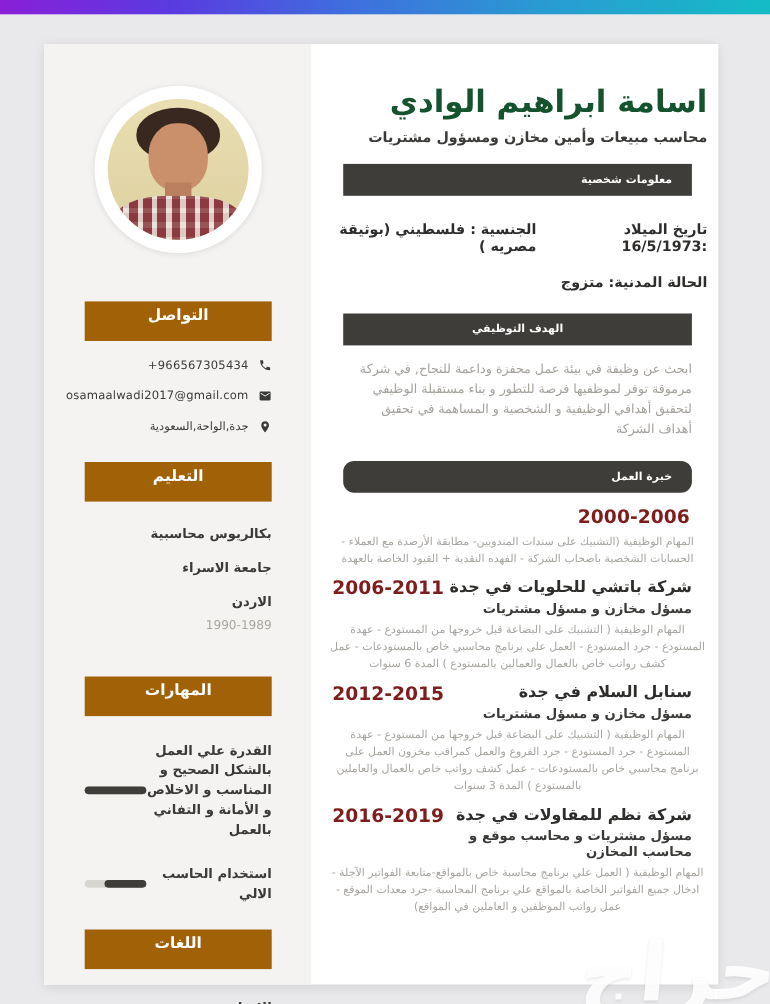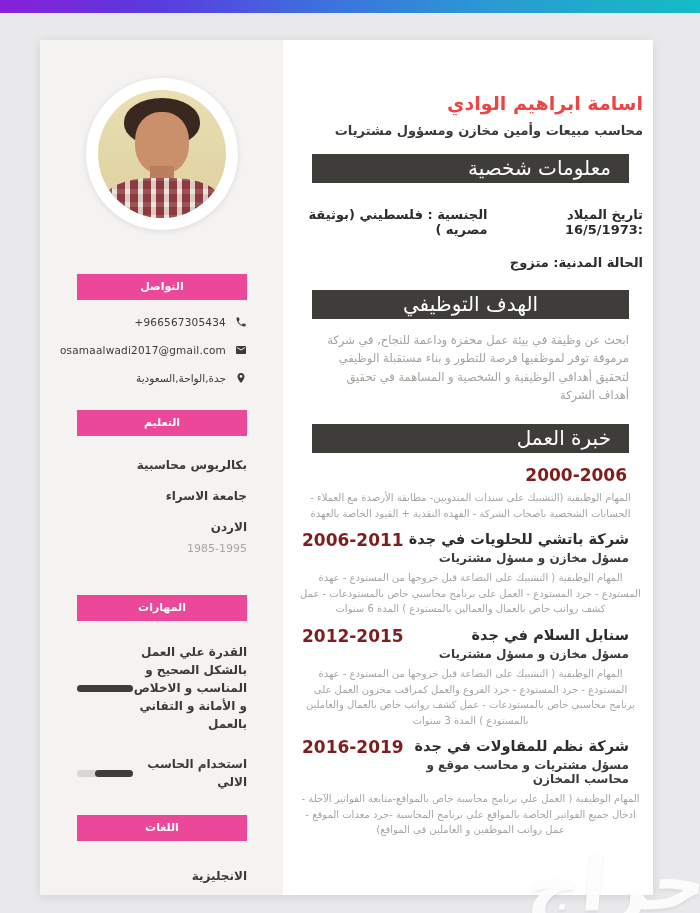--- a/index.html
+++ b/index.html
@@ -20,22 +20,22 @@
     background:linear-gradient(#e9dfb2,#ddd0a0);}
   .photo .hair{position:absolute;top:8px;left:26px;width:76px;height:48px;background:#38281f;
     border-radius:50% 50% 46% 46%;}
   .photo .face{position:absolute;top:22px;left:37px;width:54px;height:62px;background:#c9906b;
     border-radius:46%;}
   .photo .neck{position:absolute;top:76px;left:52px;width:24px;height:20px;background:#b97f5e;}
   .photo .shirt{position:absolute;bottom:-10px;left:6px;width:116px;height:50px;border-radius:42% 42% 0 0;
     background:
       repeating-linear-gradient(90deg, rgba(140,58,63,.85) 0 8px, rgba(235,227,218,.85) 8px 13px),
       repeating-linear-gradient(0deg, #8c3a3f 0 8px, #e8e0d8 8px 13px);}
-  .sb-title{height:26px;line-height:26px;background:#ec4899;color:#fff;font-weight:700;
-    font-size:11px;text-align:center;margin:0 36px 0 37px;}
+  .sb-title{height:36px;line-height:26px;background:#a16207;color:#fff;font-weight:700;
+    font-size:14px;text-align:center;margin:0 36px 0 37px;}
   .sb-title.contact{margin-top:44px;}
   .sb-title.education{margin-top:26px;}
   .sb-title.skills{margin-top:40px;}
   .sb-title.languages{margin-top:24px;}
   .c-row{display:flex;align-items:center;gap:9px;padding:0 36px 0 20px;margin-top:16px;}
   .c-row:first-of-type{margin-top:20px;}
   .c-icon{width:12px;height:12px;flex-shrink:0;display:inline-flex;}
   .c-icon svg{width:12px;height:12px;fill:#3a3a38;}
   .c-text{font-size:10.5px;color:#3a3a38;letter-spacing:.2px;}
   .ltr{direction:ltr;unicode-bidi:embed;}
@@ -44,27 +44,27 @@
   .edu-years{font-size:11px;font-weight:400;color:#a9a6a1;text-align:right;padding:0 36px;margin-top:8px;direction:ltr;text-align:right;}
   .skill-row{display:flex;direction:rtl;align-items:center;justify-content:space-between;
     padding:0 36px 0 37px;margin-top:22px;}
   .skill-label{font-size:12px;font-weight:700;color:#3a3a38;text-align:right;line-height:1.5;width:142px;}
   .bar{width:56px;height:7px;border-radius:4px;background:#d8d6d1;position:relative;flex-shrink:0;}
   .bar .fill{position:absolute;right:0;top:0;bottom:0;border-radius:4px;background:#3e3d39;}
   .lang-row{display:flex;direction:rtl;align-items:center;justify-content:space-between;
     padding:0 36px 0 37px;margin-top:26px;}
   
   .main{flex:1;direction:rtl;padding:0 10px 0 15px;overflow:hidden;}
-  .name{font-size:19px;font-weight:700;color:#ef4444;text-align:right;margin-top:52px;line-height:1.2;}
+  .name{font-size:28px;font-weight:700;color:#14532d;text-align:right;margin-top:36px;line-height:1.2;}
   .subtitle{font-size:13px;font-weight:700;color:#3a3a38;margin-top:8px;padding-left:10px;}
-  .m-title{height:29px;line-height:29px;background:#3e3d39;color:#fff;font-weight:400;font-size:20px;
+  .m-title{height:29px;line-height:29px;background:#3e3d39;color:#fff;font-weight:700;font-size:10px;
     text-align:right;padding:0 18px;margin:0 14px;}
   .m-title.personal{margin-top:16px;}
   .m-title.objective{margin-top:20px;text-align:center;}
-  .m-title.experience{margin-top:20px;}
+  .m-title.experience{margin-top:20px;border-radius:10px;}
   .info-row{display:flex;direction:rtl;gap:28px;margin-top:24px;font-size:13px;font-weight:700;color:#2e2d2b;}
   .marital{margin-top:18px;font-size:13px;font-weight:700;color:#2e2d2b;text-align:right;}
   .obj-text{margin:12px 14px 0 18px;font-size:11.5px;color:#a5a29c;line-height:1.6;text-align:right;}
   .jobs{margin-top:12px;}
   .job{margin-bottom:9px;}
   .job-head{display:flex;direction:rtl;justify-content:space-between;align-items:flex-start;margin:0 14px 0 4px;}
   .job-co{font-size:14.5px;font-weight:700;color:#2e2d2b;line-height:1.25;}
   .job-role{font-size:12px;font-weight:700;color:#3a3a38;margin-top:3px;}
   .job-period{font-size:17px;font-weight:700;color:#7f1d1d;direction:ltr;flex-shrink:0;margin-right:2px;}
   .job-details{font-size:10px;color:#a8a5a0;line-height:1.55;text-align:center;margin:5px 2px 0 2px;}
@@ -117,21 +117,21 @@
             <path d="M12 2C8.1 2 5 5.1 5 9c0 5.2 7 13 7 13s7-7.8 7-13c0-3.9-3.1-7-7-7zm0 9.5A2.5 2.5 0 1 1 12 6a2.75 2.75 0 0 1 0 5.5z"></path>
           </svg>
       </span>
       <span class="c-text">جدة,الواحة,السعودية</span>
     </div>
 
     <div class="sb-title education">التعليم</div>
     <div class="edu-line first">بكالريوس محاسبية</div>
     <div class="edu-line">جامعة الاسراء</div>
     <div class="edu-line">الاردن</div>
-    <div class="edu-years">1985-1995</div>
+    <div class="edu-years">1990-1989</div>
 
     <div class="sb-title skills">المهارات</div>
 
     <div class="skill-row">
       <span class="skill-label">القدرة علي العمل بالشكل الصحيح و المناسب و الاخلاص و الأمانة و التفاني بالعمل</span>
       <span class="bar">
           <span class="fill" style="width: 100%;"></span>
         </span>
     </div>
     <div class="skill-row">

